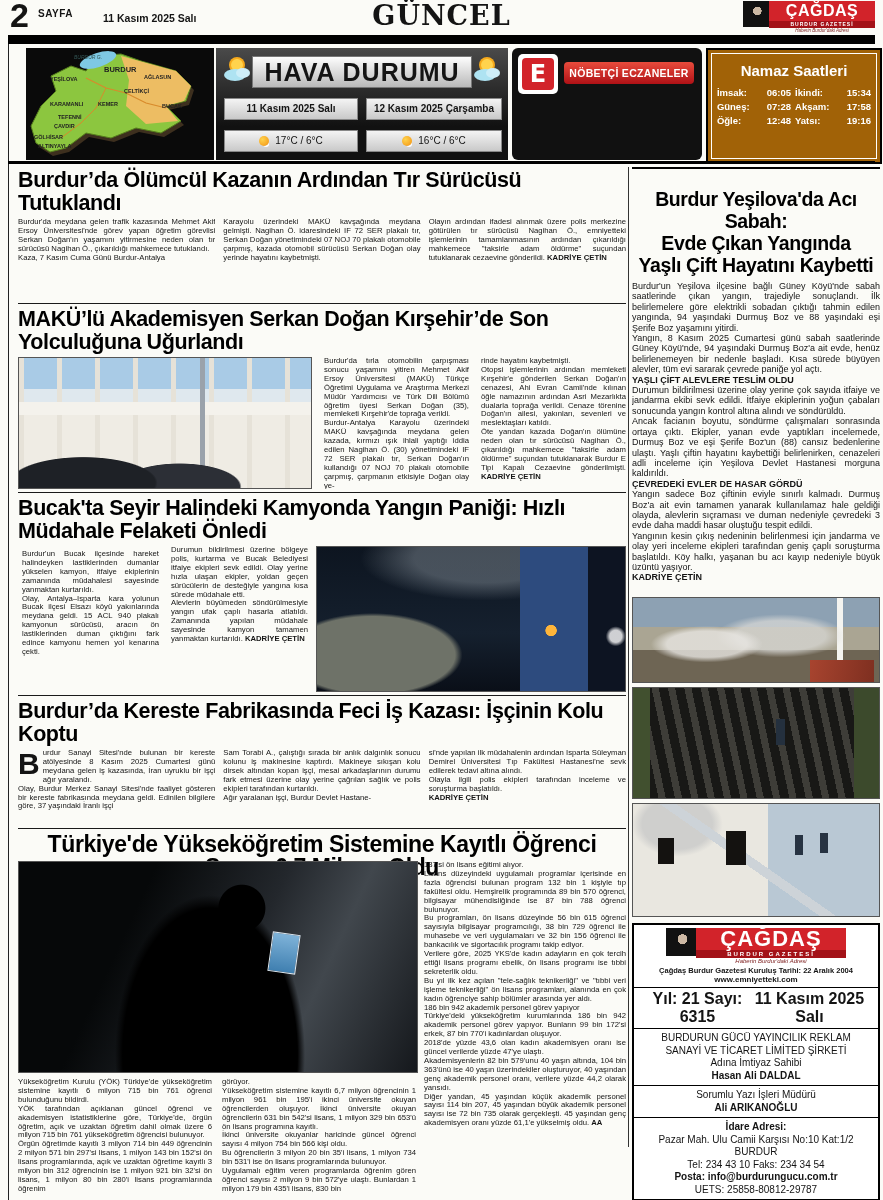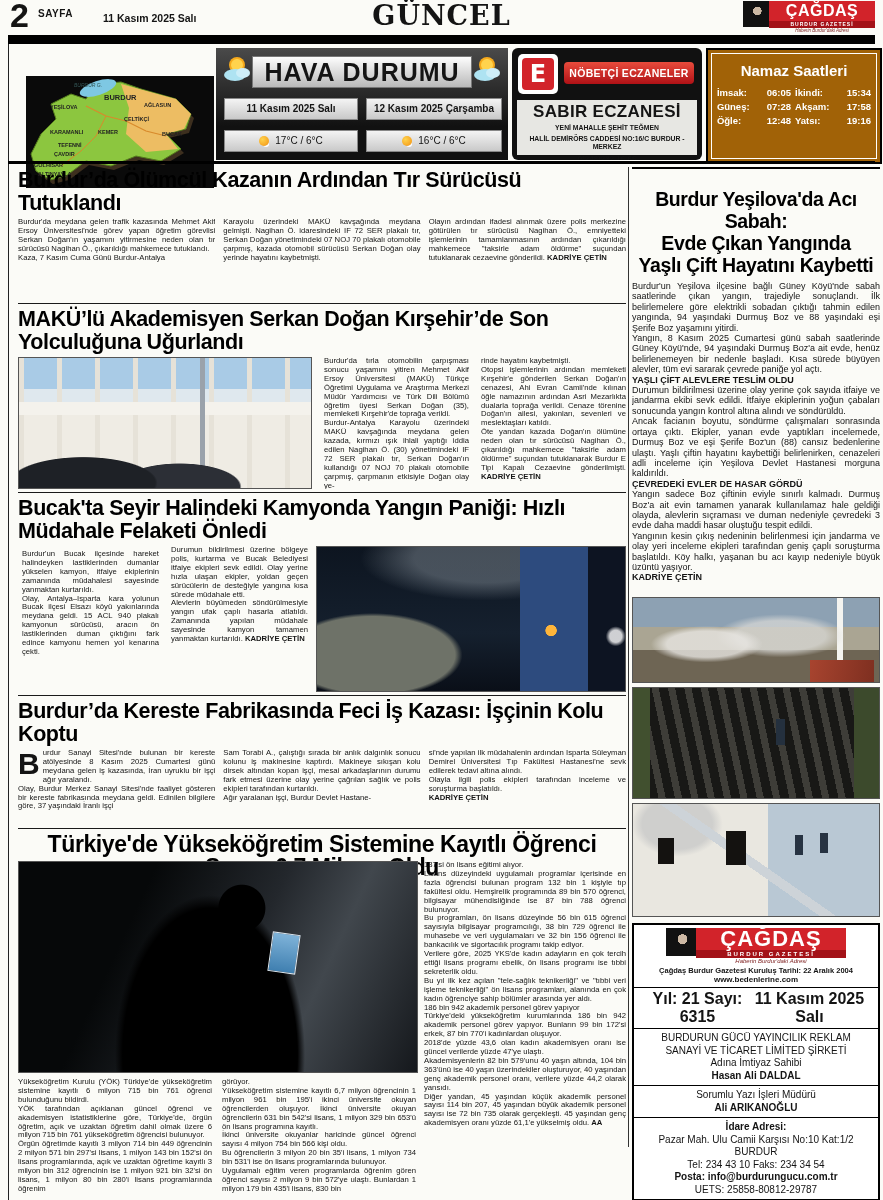--- a/index.html
+++ b/index.html
@@ -18,21 +18,21 @@
   .brand .red{position:absolute;left:26px;top:0;right:0;height:20px;background:#d2232a;
       color:#fff;font-weight:800;font-size:16px;text-align:center;line-height:20px;letter-spacing:.5px;}
   .brand .sub{position:absolute;left:26px;top:20px;right:0;height:7px;background:#a31218;
       color:#fff;font-size:5px;font-weight:700;text-align:center;line-height:7px;letter-spacing:1px;}
   .brand .tag{position:absolute;left:26px;top:27px;right:0;font-size:4.5px;font-style:italic;
       color:#7a1a1a;text-align:center;}
   .topbar{position:absolute;left:8px;top:35px;width:867px;height:9px;background:#000;}
   
   .strip-rule{position:absolute;left:8px;top:161px;width:867px;height:3px;background:#000;}
   .leftline{position:absolute;left:8px;top:44px;width:1px;bottom:0;background:#222;}
-  .mapbox{position:absolute;left:26px;top:48px;width:188px;height:112px;background:#0a0a0a;overflow:hidden;margin-top:28px;}
+  .mapbox{position:absolute;left:26px;top:48px;width:188px;height:112px;background:#0a0a0a;overflow:hidden;}
   .mapbox svg{position:absolute;left:0;top:0;}
   .town{position:absolute;font-size:5.5px;font-weight:700;color:#222;white-space:nowrap;}
   .town.big{font-size:7.5px;}
   .town.lake{color:#355;font-style:italic;font-weight:400;font-size:5px;}
   .weather{position:absolute;left:216px;top:48px;width:292px;height:112px;
       background:linear-gradient(#4a4a4a,#111 70%);}
   .w-titlebar{position:absolute;left:36px;top:8px;right:36px;height:30px;
       background:linear-gradient(#fdfdfd,#b9b9b9);border:1px solid #777;
       text-align:center;font-size:25px;font-weight:800;line-height:30px;letter-spacing:1px;}
   .sun{position:absolute;top:4px;width:34px;height:34px;}
@@ -200,26 +200,20 @@
   <div class="w-cell" style="left:150px;top:50px;width:134px;">12 Kasım 2025 Çarşamba</div>
   <div class="w-cell w-temp" style="left:8px;top:82px;width:132px;"><span class="mini-sun"></span><span>17°C / 6°C</span></div>
   <div class="w-cell w-temp" style="left:150px;top:82px;width:134px;"><span class="mini-sun"></span><span>16°C / 6°C</span></div>
 </div>
 
 <div class="pharm">
   <div class="elogo">
       <span>E</span>
     </div>
   <div class="banner">NÖBETÇİ ECZANELER</div>
-  <div class="panel">
-    <div class="pname">SABIR ECZANESİ</div>
-    <div class="paddr">YENİ MAHALLE ŞEHİT TEĞMEN</div>
-    <div class="paddr">HALİL DEMİRÖRS CADDESİ NO:16/C BURDUR - MERKEZ</div>
-    <div class="pphone">0(248)232 16 66</div>
-  </div>
 </div>
 
 <div class="prayer">
   <div class="ptitle">Namaz Saatleri</div>
   <table>
     <tbody>
         <tr>
       <td>İmsak:</td>
           <td class="v">06:05</td>
       <td>İkindi:</td>
@@ -359,21 +353,21 @@
     <section>
       <div class="mlogo">
         <div class="face"></div>
         <div class="rt">
           <div class="red">ÇAĞDAŞ</div>
           <div class="sub">BURDUR GAZETESİ</div>
           <div class="tag">Haberin Burdur'daki Adresi</div>
         </div>
       </div>
       <div class="founded">Çağdaş Burdur Gazetesi Kuruluş Tarihi: 22 Aralık 2004</div>
-      <div class="web">www.bedenlerine.com</div>
+      <div class="web">www.emniyetteki.com</div>
     </section>
     <section class="issue">
       <span>Yıl: 21  Sayı: 6315</span>
       <span>11 Kasım 2025 Salı</span>
     </section>
     <section>
       <div class="big">BURDURUN GÜCÜ YAYINCILIK REKLAM</div>
       <div class="big">SANAYİ VE TİCARET LİMİTED ŞİRKETİ</div>
       <div class="big">Adına İmtiyaz Sahibi</div>
       <div class="big bold">Hasan Ali DALDAL</div>

